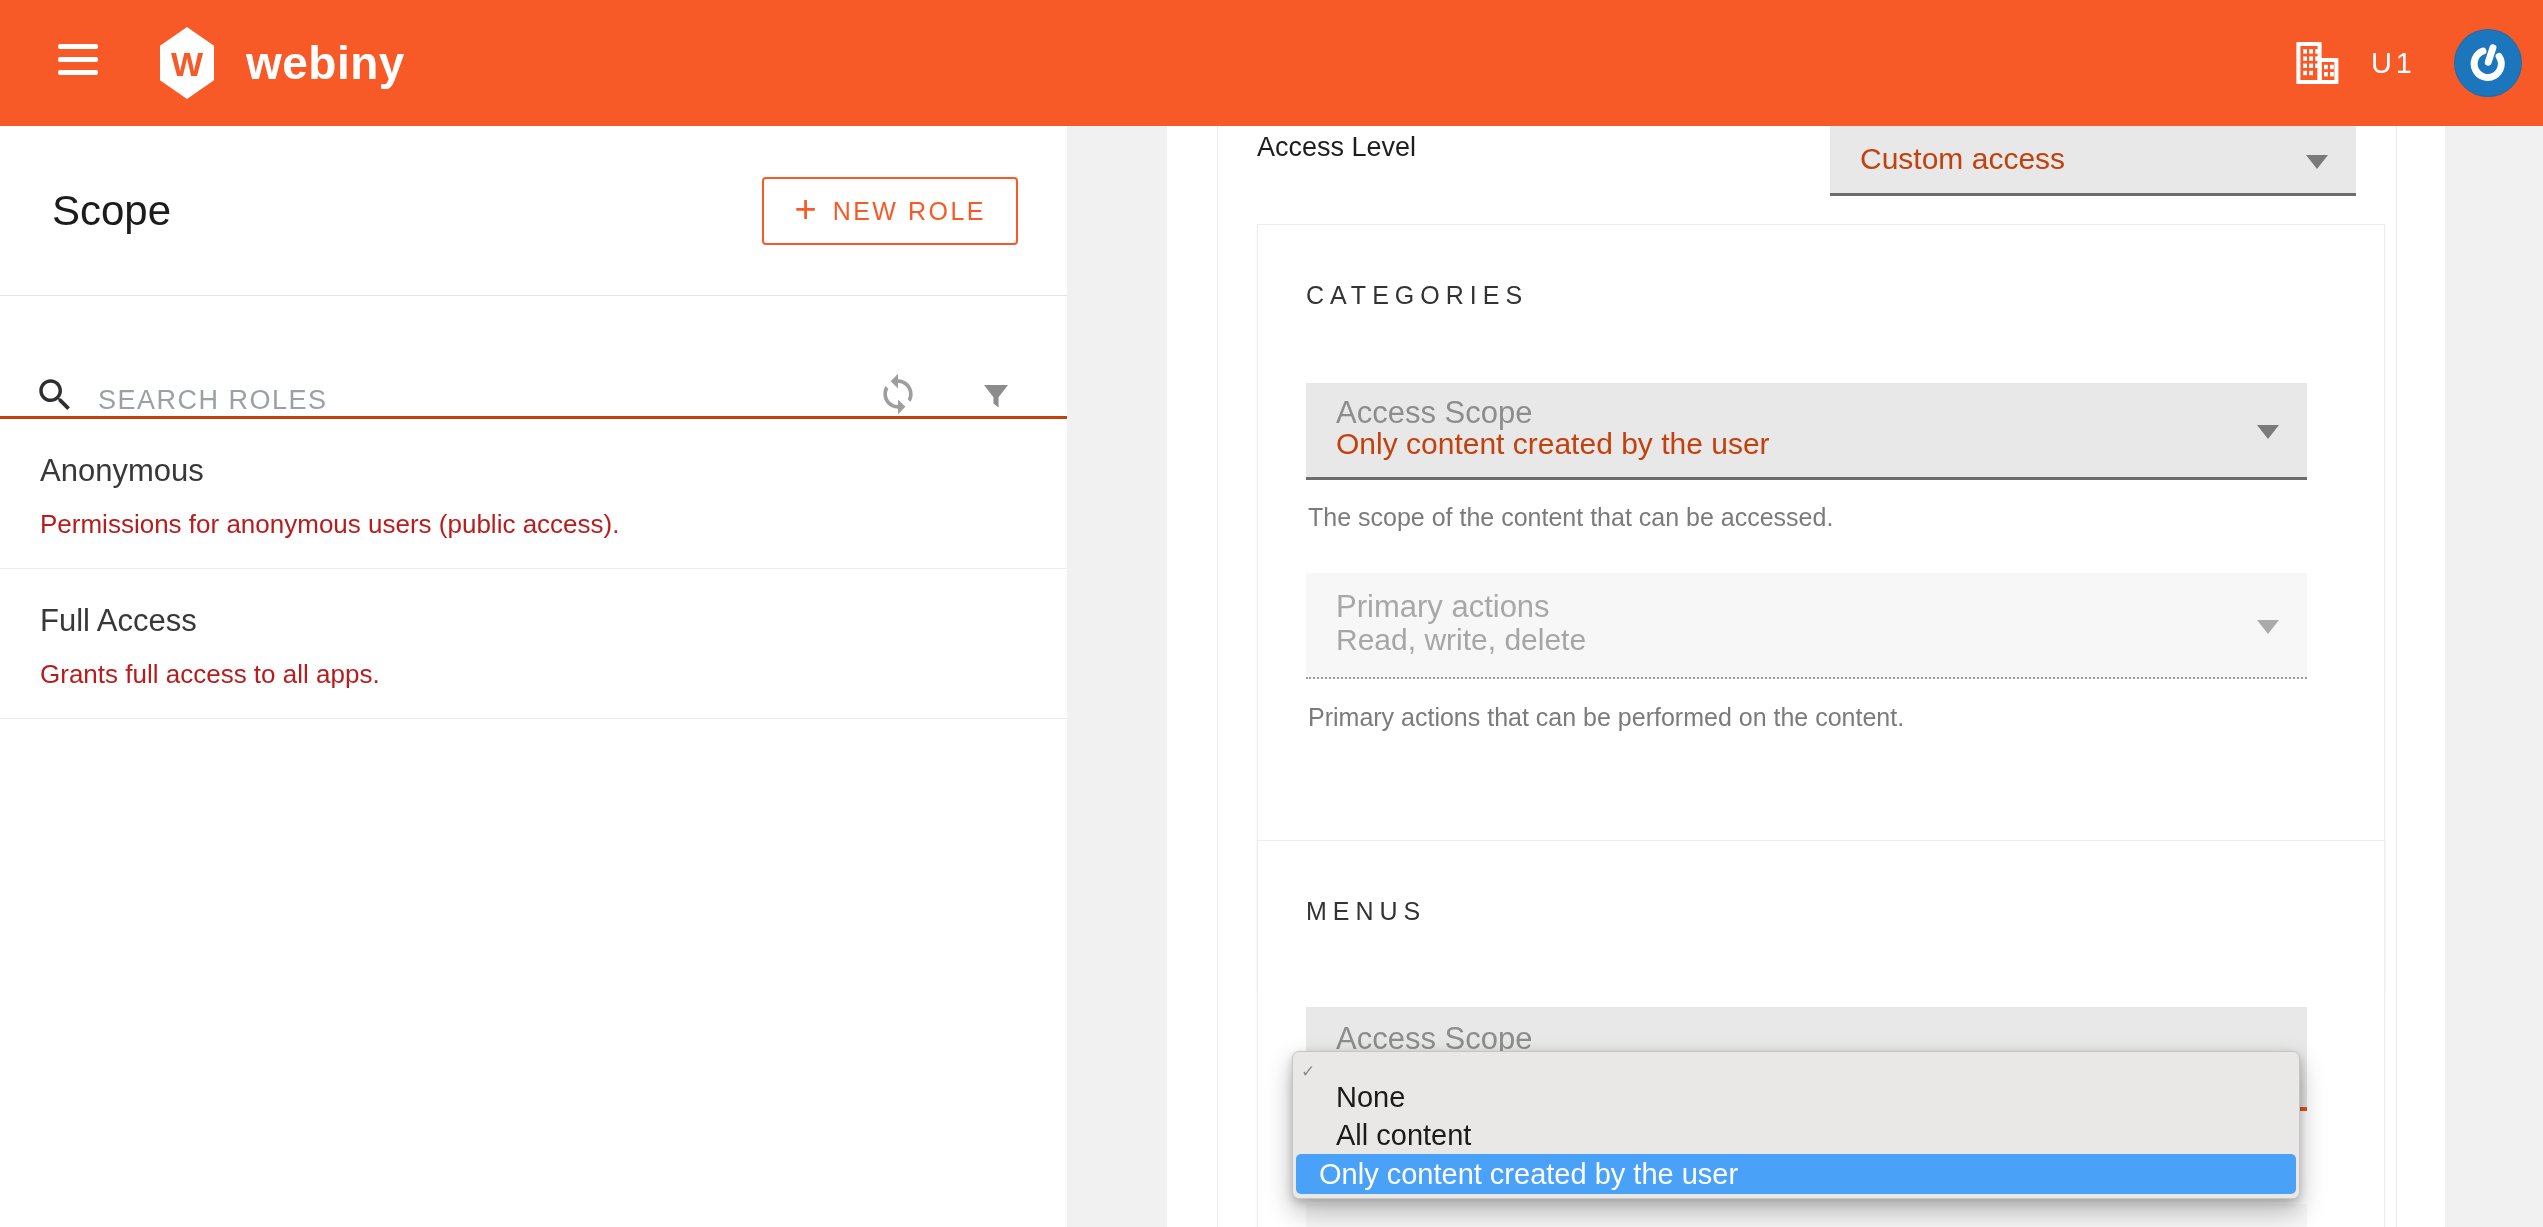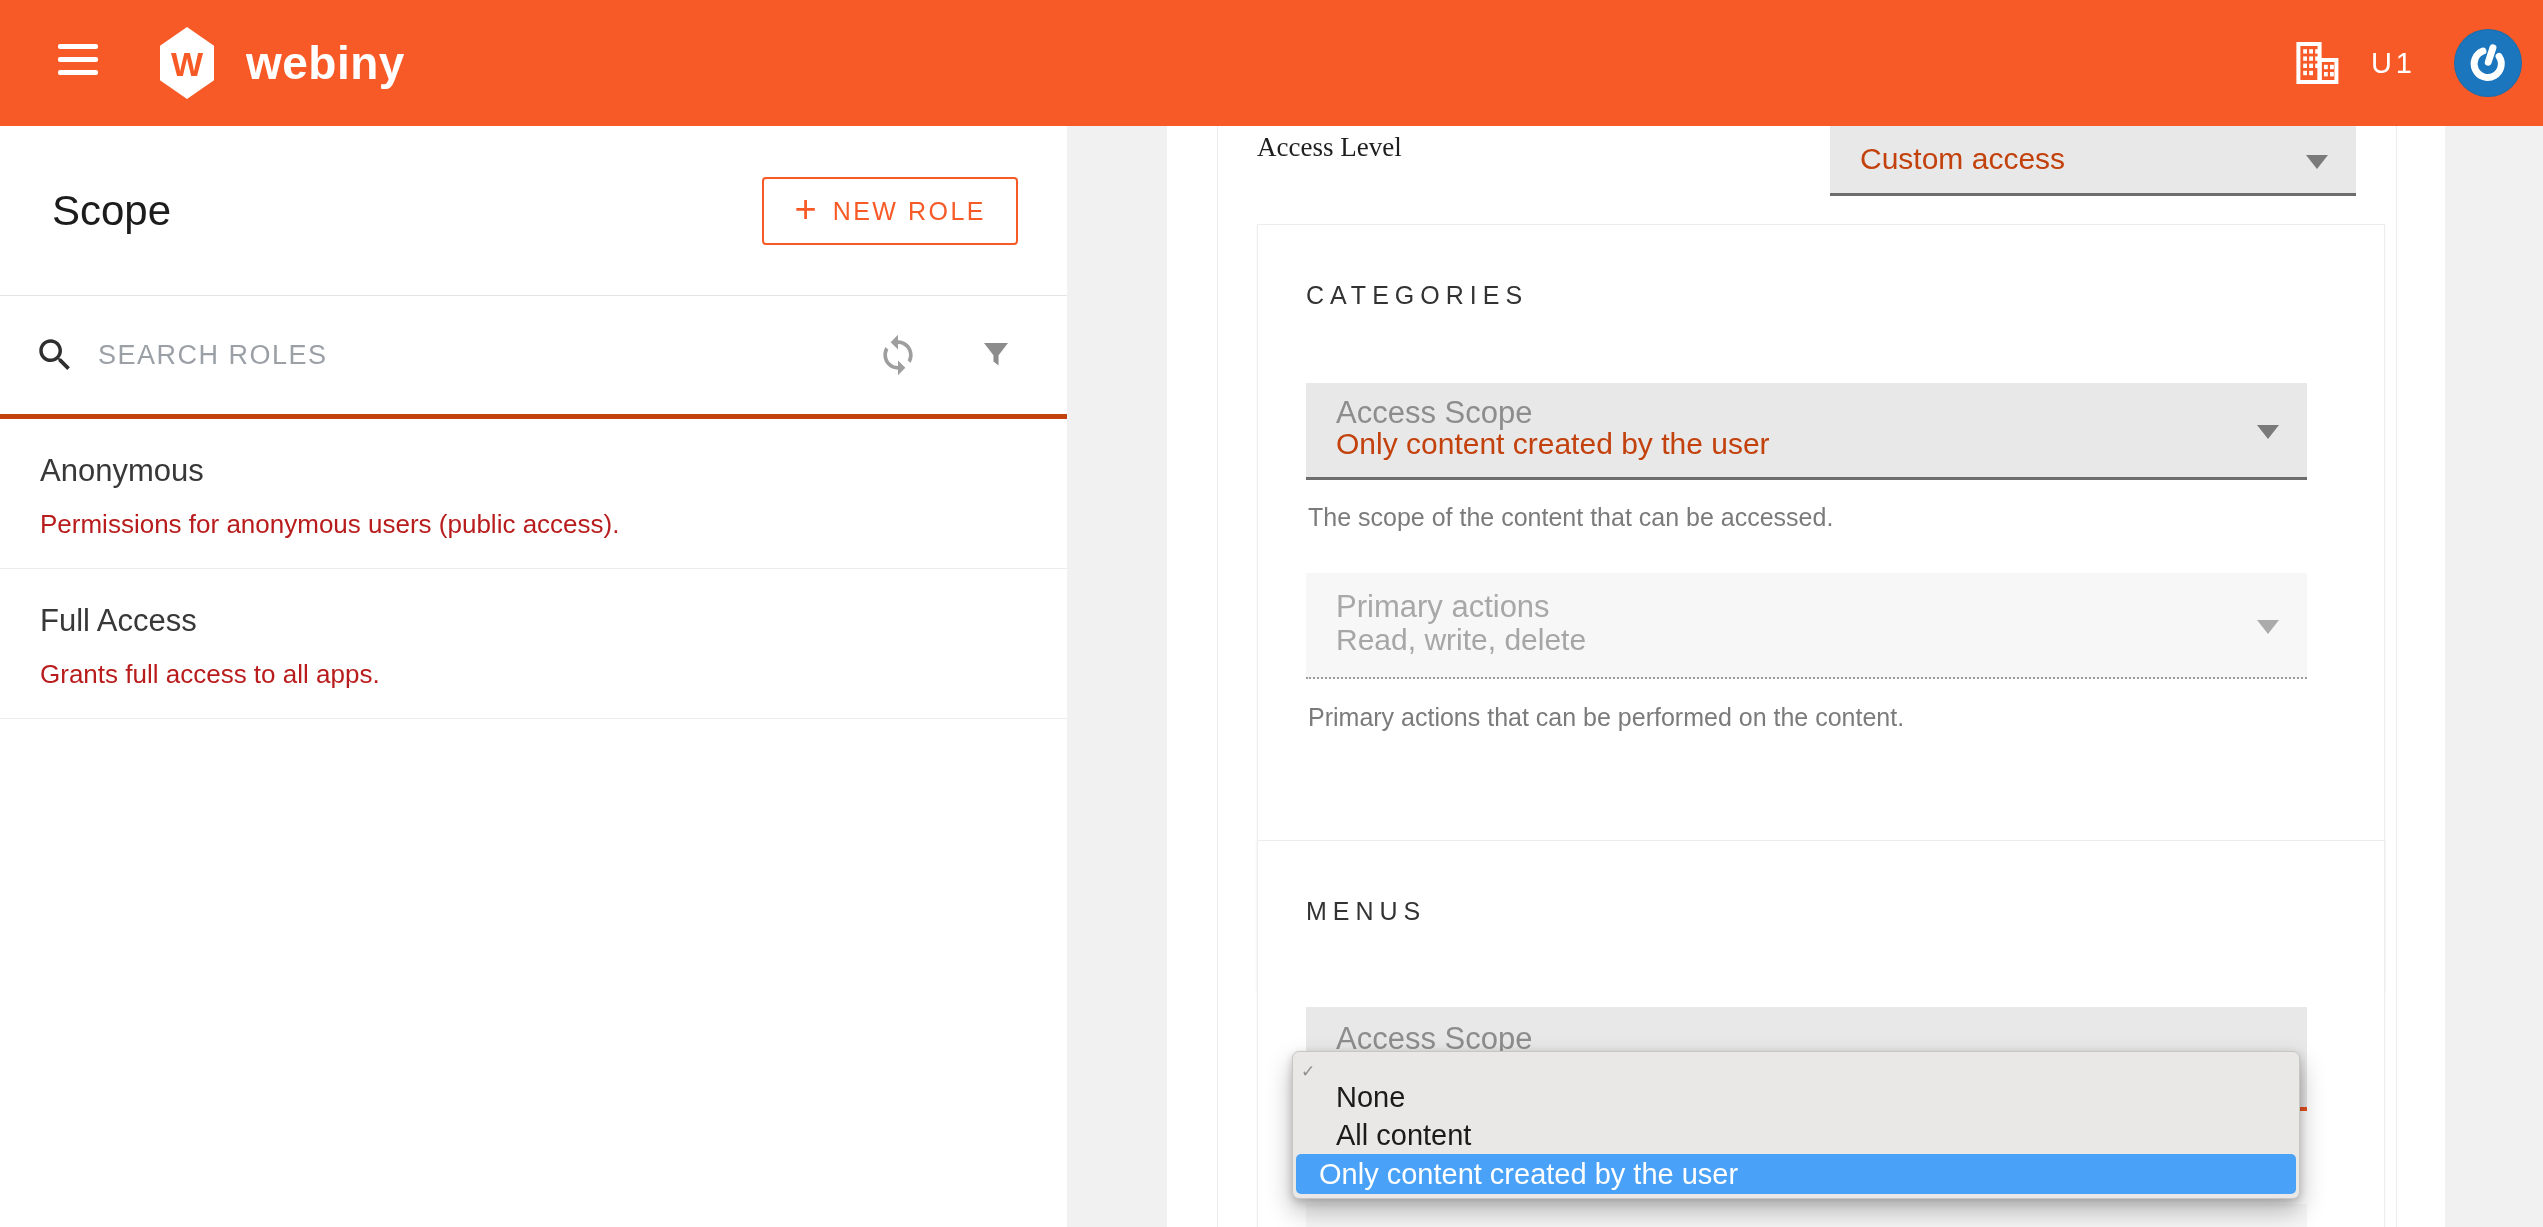--- a/index.html
+++ b/index.html
@@ -48,22 +48,22 @@
   }
   .new-role {
     position:absolute; right:49px; top:51px; height:68px;
     background:#fff; border:2px solid #f75a26; border-radius:4px;
     color:#f75a26; font-size:25px; letter-spacing:2.5px;
     display:flex; align-items:center; padding:0 30px; cursor:pointer;
     font-family:inherit;
   }
   .new-role .plus { font-size:38px; font-weight:300; margin-right:16px; margin-top:-4px; letter-spacing:0; }
   .search-row {
-    position:relative; height:123px; border-bottom:5px solid #c2410c;
-    display:flex; align-items:center; padding:0 53px 0 34px;
+    position:relative; height:123px; border-bottom:3px solid #c2410c;
+    display:flex; align-items:flex-end; padding:0 53px 0 34px;
   }
   .search-input {
     flex:1; border:none; outline:none; margin-left:22px;
     font-size:27px; letter-spacing:1.5px; color:#444;
     font-family:inherit; background:transparent;
   }
   .search-input::placeholder { color:#9aa0a6; letter-spacing:1.5px; }
   .icon-btn { cursor:pointer; display:flex; align-items:center; }
   .refresh-wrap { margin-right:58px; }
   .role-item { padding:34px 40px 28px 40px; border-bottom:1px solid #ededed; cursor:pointer; }
@@ -72,21 +72,21 @@
 
   
   .formpanel {
     position:absolute; left:1167px; top:126px; width:1278px; height:1101px;
     background:#fff;
   }
   .hairline { position:absolute; top:0; bottom:0; width:1px; background:#ececec; }
   .hairline.hl-left { left:50px; }
   .hairline.hl-right { left:1229px; }
 
-  .al-label { position:absolute; left:90px; top:6px; font-size:27px; color:#1e1e1e;font-family:Liberation Serif, serif; }
+  .al-label { position:absolute; left:90px; top:6px; font-size:27px; color:#1e1e1e; }
 
   .select {
     position:absolute; background:#e8e8e8; cursor:pointer;
     border-bottom:3px solid #6d6d6d;
   }
   .sel-label { position:absolute; left:30px; top:12px; font-size:31px; color:#8d8d8d; }
   .sel-value { position:absolute; left:30px; top:44px; font-size:30px; color:#c2410c; white-space:nowrap; }
   .tri {
     position:absolute; right:28px; top:50%; margin-top:-5px;
     width:0; height:0;

